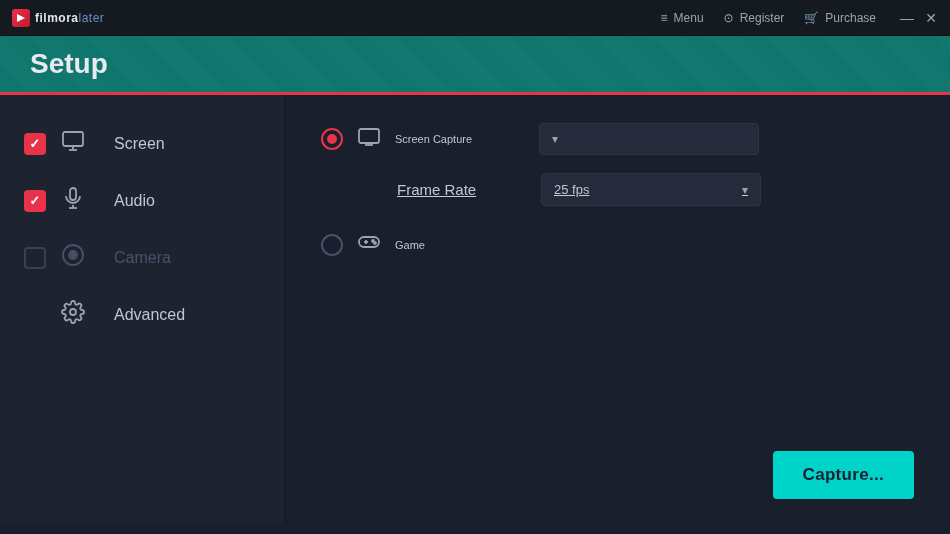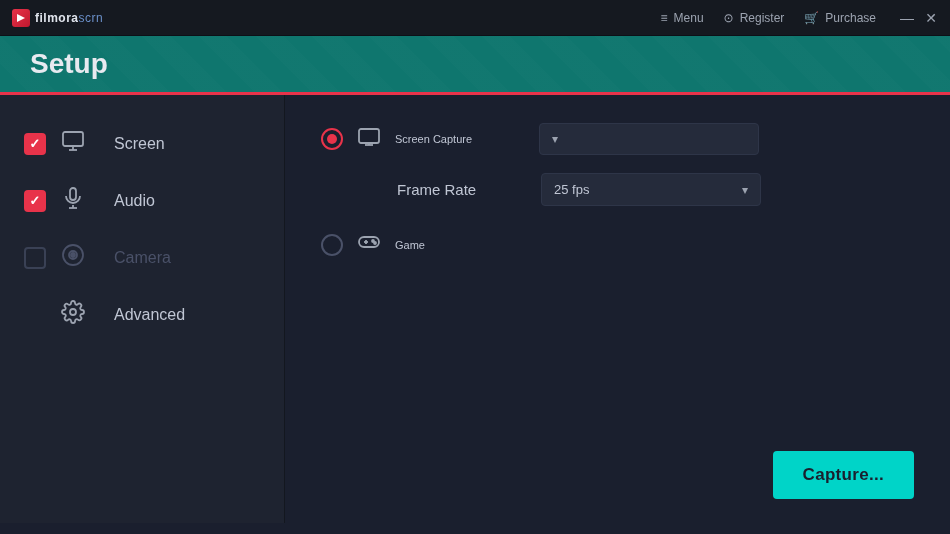--- a/index.html
+++ b/index.html
@@ -268,20 +268,21 @@
       color: #9ca3b0;
       font-size: 12px;
     }
 
     .field-row {
       display: flex;
       align-items: center;
       gap: 14px;
       margin-bottom: 24px;
       margin-left: 36px;
+      text-decoration: underline;
     }
 
     .field-label {
       font-size: 15px;
       color: #c0c6d4;
       min-width: 130px;
       margin-left: 40px;
     }
 
     
@@ -323,21 +324,21 @@
 
 <div id="title-bar">
   <div id="title-bar-left">
     <div id="app-logo">
       <div class="logo-icon">
         <svg width="12" height="12" viewBox="0 0 12 12" fill="white">
           <polygon points="2,2 10,6 2,10"></polygon>
         </svg>
       </div>
       <span class="logo-text">
-        <span>filmora</span><span class="logo-scrn">scrn</span>
+        <span>filmora</span><span class="logo-scrn">later</span>
       </span>
     </div>
   </div>
   <div id="title-bar-right">
     <button class="title-bar-btn">
       <span>≡</span>
       <span>Menu</span>
     </button>
     <button class="title-bar-btn">
       <span>⊙</span>

